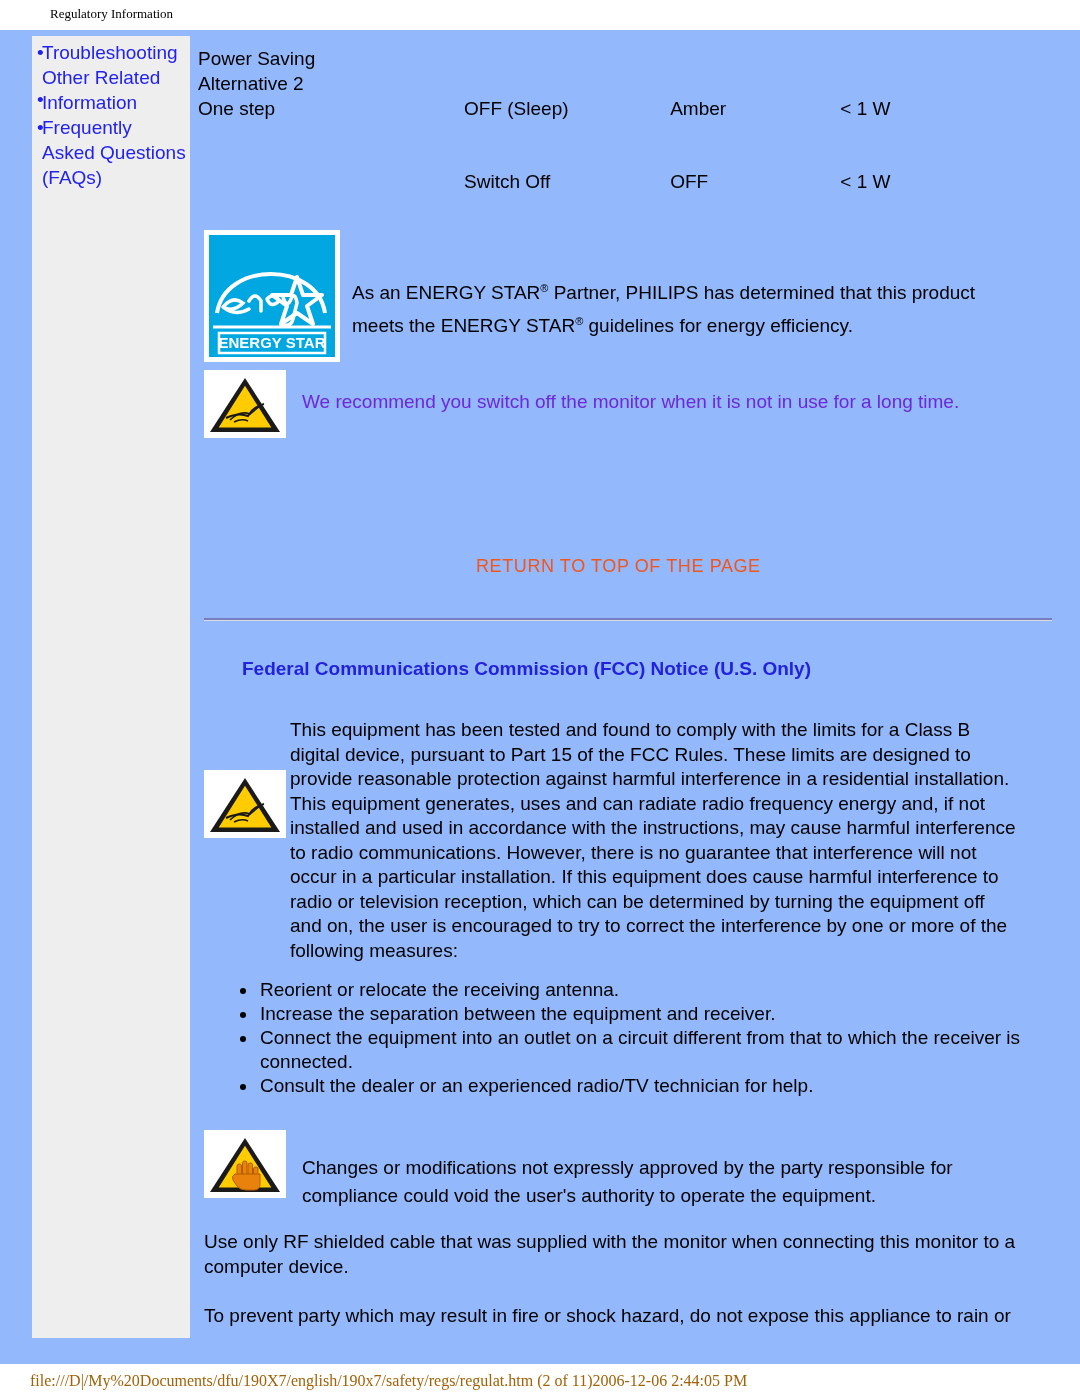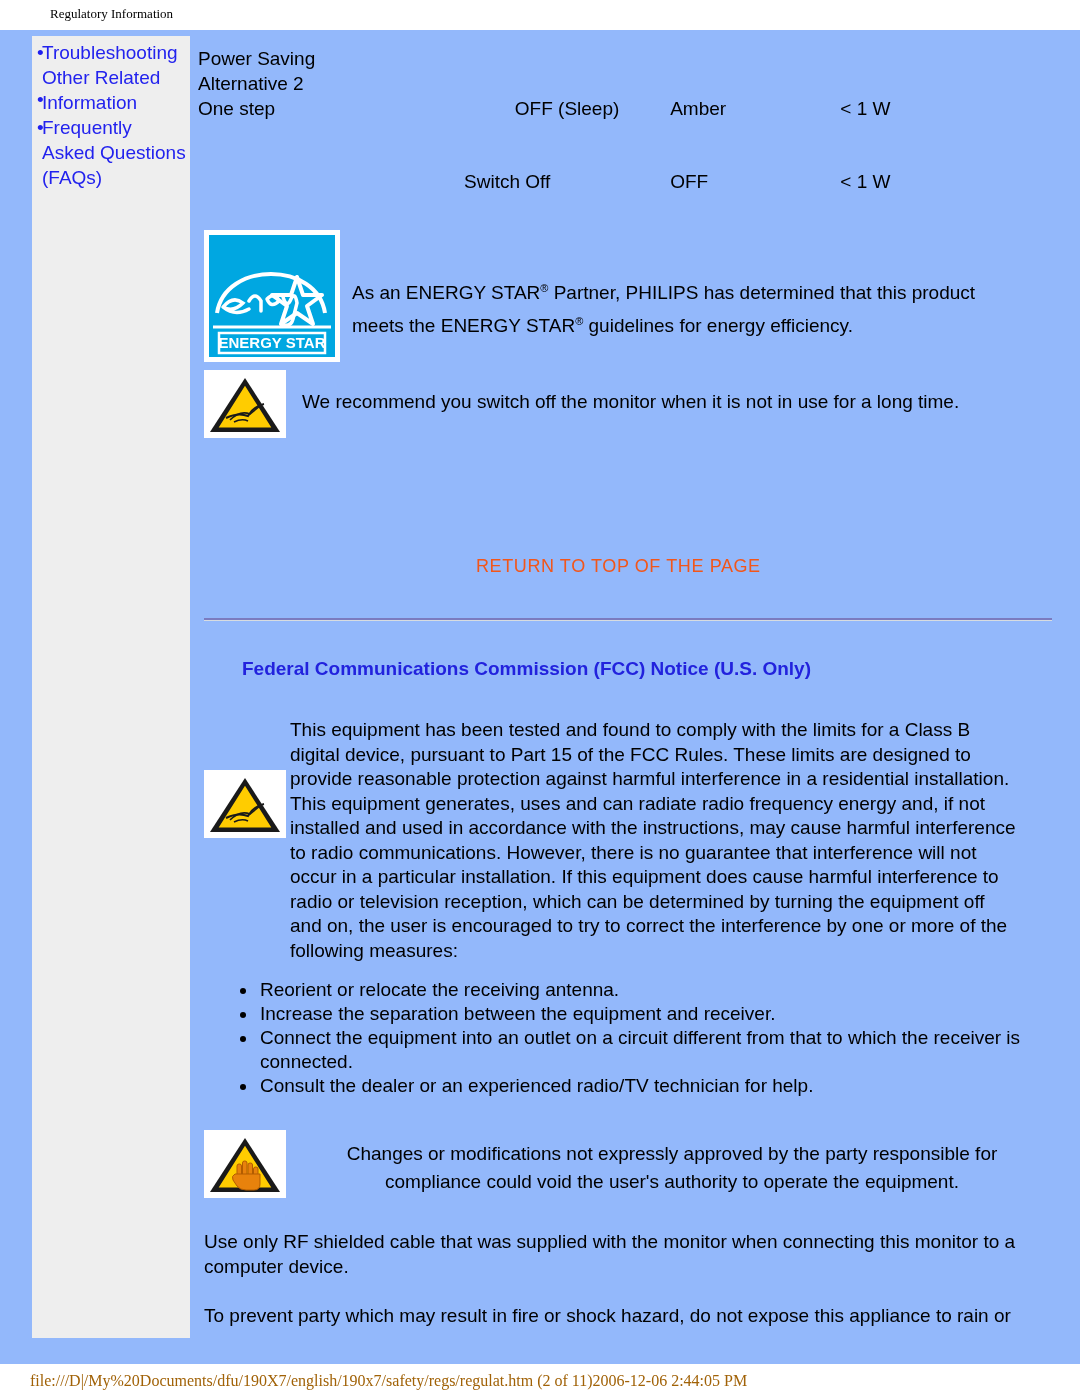--- a/index.html
+++ b/index.html
@@ -150,21 +150,21 @@
     height: 68px;
     background: #ffffff;
     box-sizing: border-box;
   }
   .warn-text {
     position: absolute;
     font-size: 19px;
     line-height: 28px;
     color: #000000;
   }
-  .warn-text.red { color: #000000; }
+  .warn-text.red { color: #6d28d9; }
 
   
   .return-top {
     position: absolute;
     left: 278px; top: 526px;
     font-size: 18px;
     letter-spacing: 0.6px;
     color: #f2561a;
     text-decoration: none;
     font-weight: 400;
@@ -271,21 +271,21 @@
 
     <table class="power-table">
       <tbody>
           <tr>
         <td class="pt-label">
           <div>Power Saving</div>
           <div>Alternative 2</div>
           <div>One step</div>
         </td>
         <td class="pt-mode">
-          <div style="padding-top:50px;text-align:center;">OFF (Sleep)</div>
+          <div style="padding-top:50px;">OFF (Sleep)</div>
         </td>
         <td class="pt-led">
           <div style="padding-top:50px;">Amber</div>
         </td>
         <td class="pt-power">
           <div style="padding-top:50px;">&lt; 1 W</div>
         </td>
       </tr>
       <tr class="pt-spacer-row">
         <td></td>
@@ -380,21 +380,21 @@
           <path d="M41 13 L70 59 L12 59 Z" fill="#ffcc00" stroke="#1a1a1a" stroke-width="3" stroke-linejoin="round"></path>
           <g fill="#e8820c" stroke="#b35c00" stroke-width="1">
             <rect x="33" y="34" width="4.5" height="14" rx="2"></rect>
             <rect x="38.5" y="31" width="4.5" height="17" rx="2"></rect>
             <rect x="44" y="33" width="4.5" height="15" rx="2"></rect>
             <rect x="49.5" y="37" width="4.5" height="11" rx="2"></rect>
             <path d="M31 44 q-4 2 -2 6 l4 6 q3 4 9 4 l8 0 q6 0 6 -6 l0 -10 z"></path>
           </g>
         </svg>
       </div>
-      <div class="warn-text" style="left:98px; top:10px; width:740px;text-align:center;">Changes or modifications not expressly approved by the party responsible for compliance could void the user's authority to operate the equipment.</div>
+      <div class="warn-text" style="left:98px; top:24px; width:740px;">Changes or modifications not expressly approved by the party responsible for compliance could void the user's authority to operate the equipment.</div>
     </div>
 
     <div class="body-para" style="left:6px; top:1200px; width:820px;">Use only RF shielded cable that was supplied with the monitor when connecting this monitor to a computer device.</div>
 
     <div class="body-para" style="left:6px; top:1274px; width:830px;">To prevent party which may result in fire or shock hazard, do not expose this appliance to rain or</div>
 
   </div>
 </div>
 
 <div class="footer-bar">

